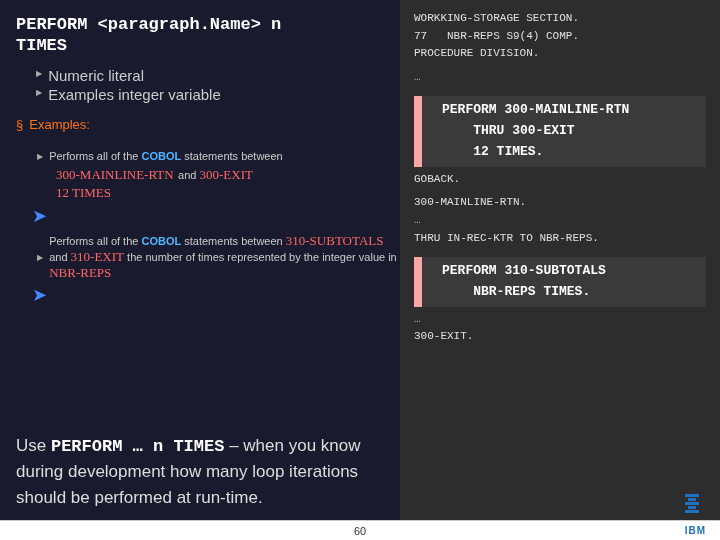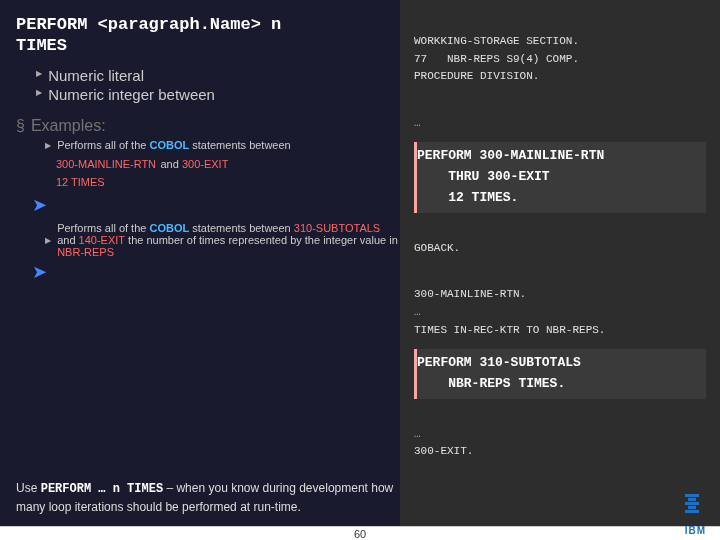--- a/index.html
+++ b/index.html
@@ -87,67 +87,67 @@
       margin-top: 2px;
       flex-shrink: 0;
       color: #aaa;
     }
 
     .examples-section {
       margin-top: 4px;
     }
 
     .examples-title {
-      font-size: 16px;
-      color: #737373;
+      font-size: 13px;
+      color: #f97316;
       display: flex;
       align-items: flex-start;
-      margin-bottom: 4px;
+      margin-bottom: 18px;
     }
 
     .examples-title::before {
       content: '§';
       margin-right: 6px;
     }
 
     .example-bullet {
       font-size: 11px;
       color: #ccc;
       display: flex;
       align-items: center;
       margin-bottom: 3px;
-      margin-left: 29px;
+      margin-left: 21px;
     }
 
     .example-bullet::before {
       content: '▶';
       font-size: 8px;
       margin-right: 6px;
       margin-top: 2px;
       flex-shrink: 0;
       color: #aaa;
     }
 
     .cobol-highlight {
       color: #4db8ff;
       font-weight: bold;
     }
 
     .code-red {
       color: #ff6666;
-      font-family: Liberation Sans, sans-serif;
-      font-size: 11px;
+      font-family: Liberation Serif, serif;
+      font-size: 13px;
     }
 
     .spacer {
       flex: 1;
     }
 
     .bottom-text {
-      font-size: 12px;
+      font-size: 17px;
       color: #ddd;
       margin-top: 8px;
       line-height: 1.5;
     }
 
     .bottom-text .mono {
       font-family: 'Courier New', Courier, monospace;
       font-weight: bold;
       color: #fff;
     }
@@ -165,43 +165,42 @@
       flex-direction: column;
     }
 
     .code-line {
       color: #e0e0e0;
       white-space: pre;
     }
 
     .code-section {
       margin-bottom: 6px;
-      margin-top: 23px;
     }
 
     .code-ellipsis {
       color: #aaa;
     }
 
     .code-perform-block {
       background: #3a3a3a;
-      padding: 4px 0;
-      border-left: 3px solid #fca5a5;
+      padding: 4px 20px;
+      border-left: 8px solid #fca5a5;
       margin: 4px 0;
     }
 
     .code-perform-large {
       font-size: 13px;
       font-weight: bold;
       color: #fff;
     }
 
     
     .footer {
-      height: 14px;
+      height: 20px;
       background: #fff;
       display: flex;
       align-items: center;
       justify-content: center;
       border-top: 1px solid #ccc;
       position: relative;
     }
 
     .footer-page {
       font-size: 11px;
@@ -247,21 +246,21 @@
         <span class="mono">PERFORM &lt;paragraph.Name&gt; n</span><br>
         <span class="mono">TIMES</span>
       </div>
 
       <div class="bullet-section">
         <div class="sub-bullets">
           <div class="sub-bullet">
             <span>Numeric literal</span>
           </div>
           <div class="sub-bullet">
-            <span>Numeric integer between</span>
+            <span>Examples integer variable</span>
           </div>
         </div>
       </div>
 
       <div class="examples-section">
         <div class="examples-title">
           <span>Examples:</span>
         </div>
 
         <div class="example-bullet">
@@ -278,21 +277,21 @@
 
         <div style="margin-left:20px; margin-bottom:6px;">
           <span class="arrow-indicator">➤</span>
         </div>
 
         <div class="example-bullet">
           <span>
             Performs all of the <span class="cobol-highlight">COBOL</span> statements between
             <span class="code-red">310-SUBTOTALS</span>
             <span> and </span>
-            <span class="code-red">140-EXIT</span>
+            <span class="code-red">310-EXIT</span>
             <span> the number of times represented by the integer value in </span>
             <span class="code-red">NBR-REPS</span>
           </span>
         </div>
 
         <div style="margin-left:20px; margin-bottom:6px;">
           <span class="arrow-indicator">➤</span>
         </div>
       </div>
 
@@ -322,21 +321,21 @@
         <div class="code-line code-perform-large">    12 TIMES.</div>
       </div>
 
       <div class="code-section">
         <div class="code-line">GOBACK.</div>
       </div>
 
       <div class="code-section">
         <div class="code-line">300-MAINLINE-RTN.</div>
         <div class="code-line code-ellipsis">…</div>
-        <div class="code-line">TIMES IN-REC-KTR TO NBR-REPS.</div>
+        <div class="code-line">THRU IN-REC-KTR TO NBR-REPS.</div>
       </div>
 
       <div class="code-section code-perform-block">
         <div class="code-line code-perform-large">PERFORM 310-SUBTOTALS</div>
         <div class="code-line code-perform-large">    NBR-REPS TIMES.</div>
       </div>
 
       <div class="code-section">
         <div class="code-line code-ellipsis">…</div>
         <div class="code-line">300-EXIT.</div>

